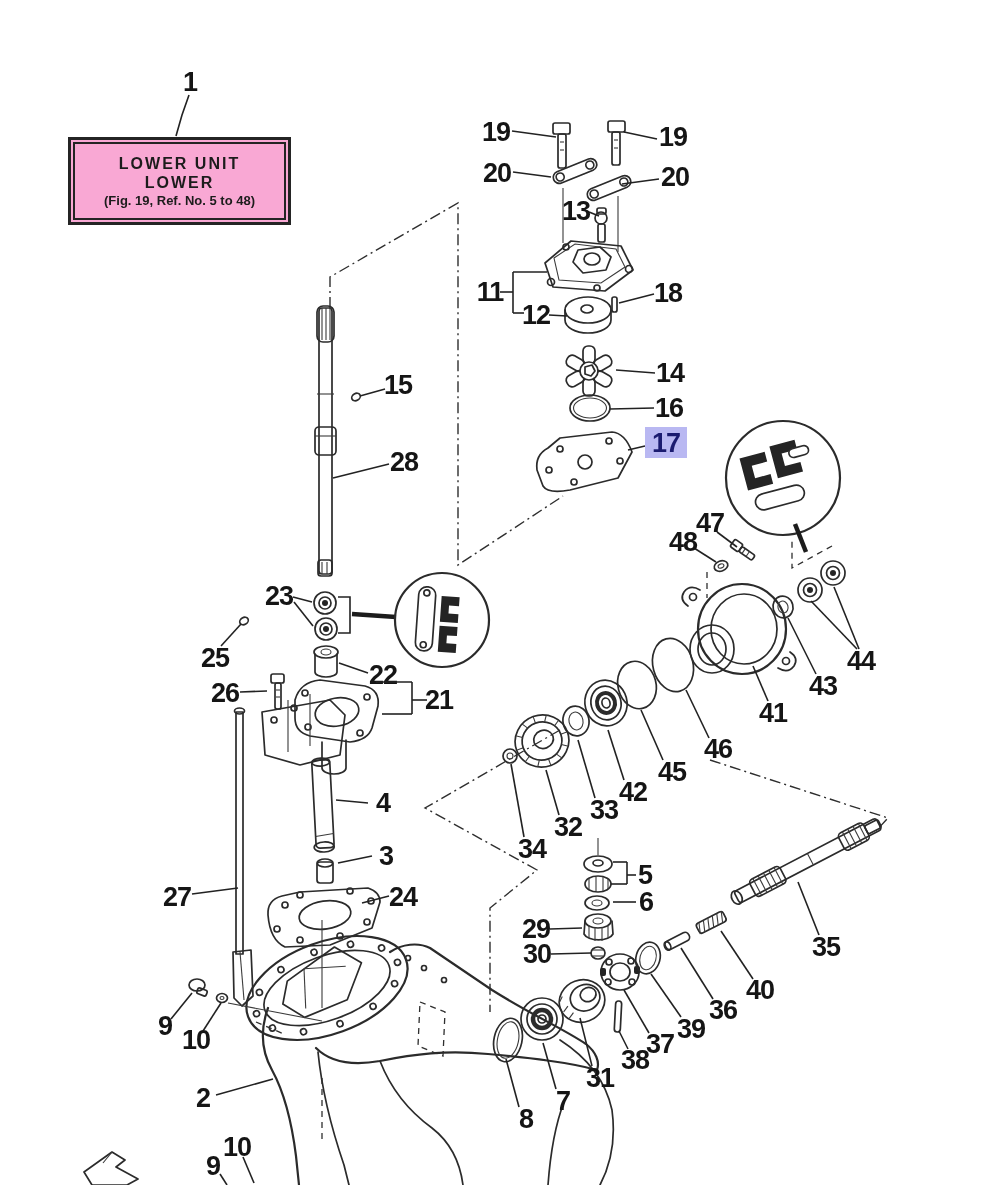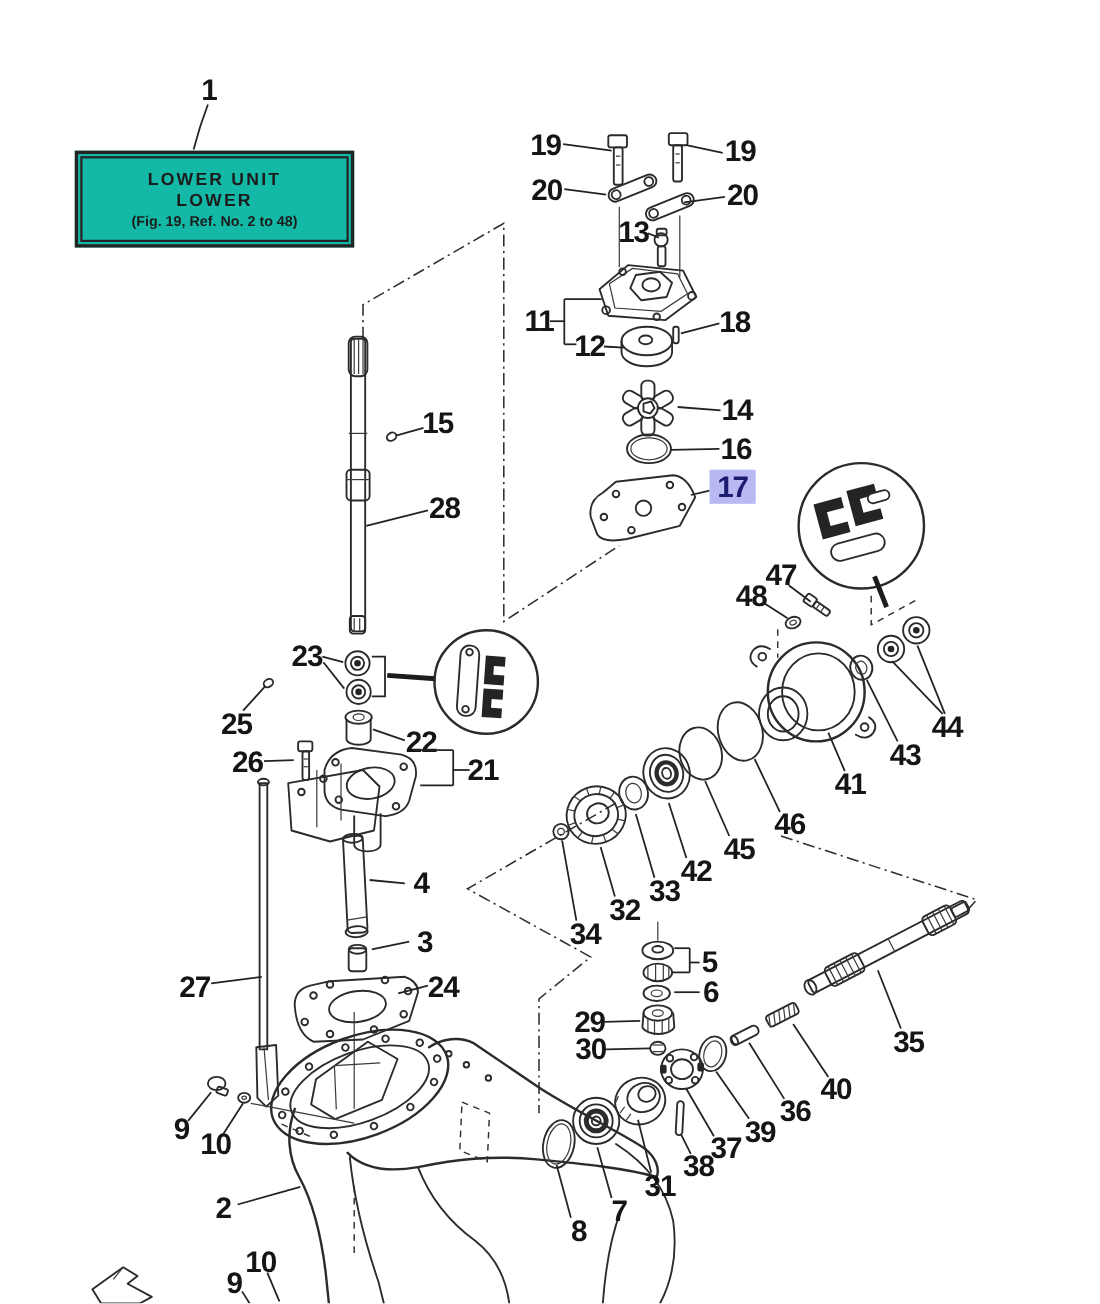--- a/index.html
+++ b/index.html
@@ -13,22 +13,22 @@
   .dk{fill:#242424;stroke:none;}
   .wfill{fill:#ffffff;}
   .bnd{stroke:#2e2e2e;stroke-width:1.4;fill:none;stroke-dasharray:11 4 2 4;}
   .dash{stroke:#2e2e2e;stroke-width:1.3;fill:none;stroke-dasharray:6 5;}
   .leader{stroke:#222222;stroke-width:1.6;fill:none;}
   .thick{stroke:#1c1c1c;stroke-width:4.5;fill:none;}
   #callout-layer text{font-family:"Liberation Sans",sans-serif;font-weight:700;font-size:27px;
         fill:#151515;text-anchor:middle;letter-spacing:-1px;}
   #callout-layer text.hl{fill:#1b1b70;}
   
-  #title-box{position:absolute;left:68px;top:137px;width:254px;height:88px;
-        border:3px solid #242424;background:#14b8a6;box-sizing:border-box;}
+  #title-box{position:absolute;left:68px;top:137px;width:223px;height:88px;
+        border:3px solid #242424;background:#f9a8d4;box-sizing:border-box;}
   #title-box .inner{position:absolute;inset:2px;border:2px solid #242424;
         display:flex;flex-direction:column;justify-content:center;align-items:center;gap:1px;}
   #title-box .l1,#title-box .l2{font-weight:700;font-size:16px;letter-spacing:2px;color:#1c1c1c;}
   #title-box .l3{font-weight:700;font-size:13px;letter-spacing:0px;color:#1c1c1c;white-space:nowrap;}
 </style>
 </head>
 <body>
 
 <div id="page">
 
@@ -670,16 +670,16 @@
           <polyline points="220,1174 227,1185" class="leader"></polyline>
           <text x="213" y="1175">9</text>
         </g>
       </g>
   </svg>
 
   <div id="title-box">
     <div class="inner">
       <div class="l1">LOWER UNIT</div>
       <div class="l2">LOWER</div>
-      <div class="l3">(Fig. 19, Ref. No. 2 to 48)</div>
+      <div class="l3">(Fig. 19, Ref. No. 5 to 48)</div>
     </div>
   </div>
 </div>
 
 </body></html>

